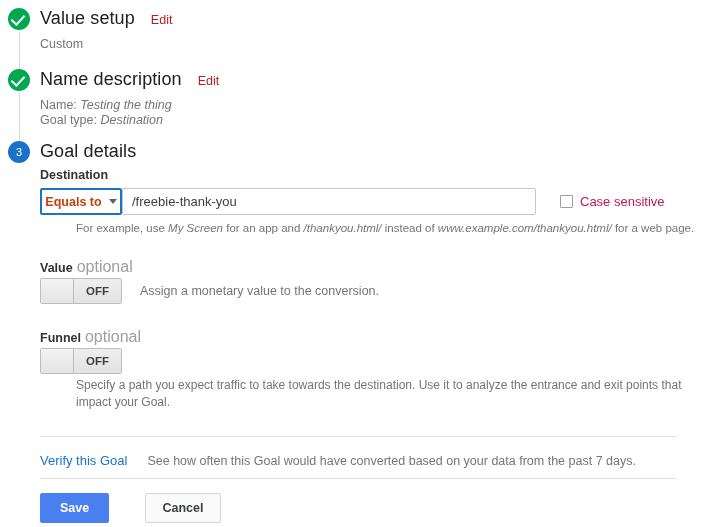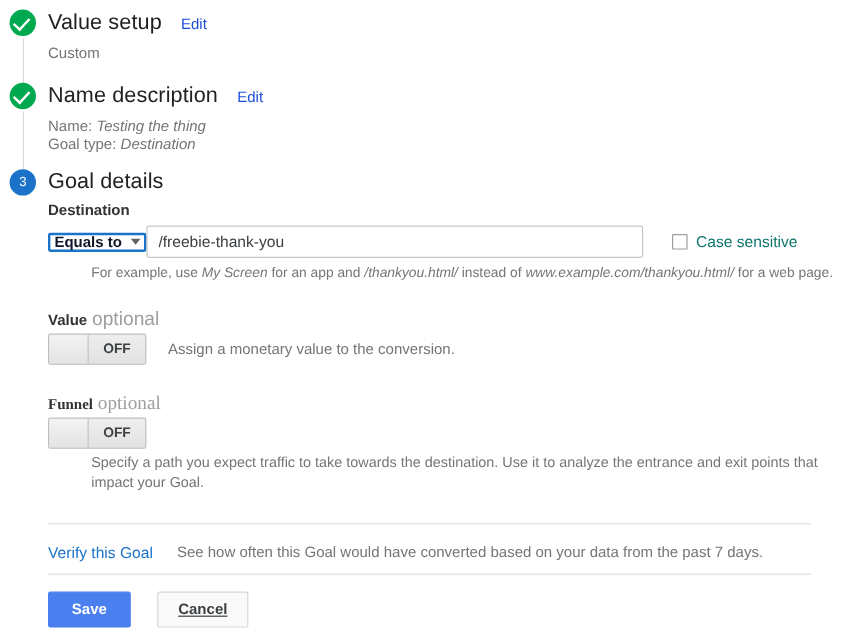--- a/index.html
+++ b/index.html
@@ -69,21 +69,21 @@
     gap: 16px;
   }
   .step-title {
     font-size: 18px;
     font-weight: normal;
     color: #212121;
     letter-spacing: 0.1px;
   }
   .edit-link {
     font-size: 12.5px;
-    color: #1d4ed8;
+    color: #b91c1c;
     cursor: pointer;
   }
   .step-sub {
     font-size: 12.5px;
     color: #757575;
     line-height: 15px;
   }
   .step-sub .val { font-style: italic; }
 
   
@@ -98,31 +98,31 @@
     font-size: 16px;
     margin-left: 4px;
   }
 
   .dest-row {
     display: flex;
     align-items: center;
   }
   .select-box {
     width: 82px;
-    height: 16px;
+    height: 27px;
     border: 2px solid #1A73C9;
     border-radius: 2px;
     background: #ffffff;
     display: flex;
     align-items: center;
     justify-content: center;
     gap: 7px;
     font-size: 12.5px;
     font-weight: bold;
-    color: #0f172a;
+    color: #c2410c;
     box-sizing: border-box;
     cursor: pointer;
   }
   .caret {
     width: 0; height: 0;
     border-left: 4.5px solid transparent;
     border-right: 4.5px solid transparent;
     border-top: 5px solid #5f6368;
   }
   .text-input {
@@ -147,21 +147,21 @@
   .checkbox {
     width: 13px;
     height: 13px;
     border: 1px solid #9e9e9e;
     border-radius: 1px;
     background: #ffffff;
     box-sizing: border-box;
   }
   .checkbox-label {
     font-size: 13px;
-    color: #0f766e;
+    color: #be185d;
   }
 
   .helper {
     font-size: 11.5px;
     color: #757575;
     line-height: 16px;
     margin-left: 36px;
   }
   .helper .it { font-style: italic; }
 
@@ -204,21 +204,21 @@
     color: #757575;
   }
 
   .divider {
     height: 1px;
     background: #e0e0e0;
   }
 
   .verify-row {
     display: flex;
-    align-items: flex-start;
+    align-items: flex-end;
     gap: 20px;
   }
   .verify-link {
     font-size: 13px;
     color: #1A73C9;
     cursor: pointer;
   }
   .verify-desc {
     font-size: 12.5px;
     color: #757575;
@@ -324,21 +324,21 @@
 </div>
 
 <div class="toggle-row" style="position:absolute; top:278px; left:40px;">
   <div class="toggle">
     <span class="toggle-thumb"></span>
     <span class="toggle-state">OFF</span>
   </div>
   <span class="toggle-desc">Assign a monetary value to the conversion.</span>
 </div>
 
-<div class="field-label" style="position:absolute; top:328px; left:40px;font-family:Liberation Serif, serif;">
+<div class="field-label" style="position:absolute; top:328px; left:40px;">
   <span>Funnel</span><span class="optional">optional</span>
 </div>
 
 <div class="toggle-row" style="position:absolute; top:348px; left:40px;">
   <div class="toggle">
     <span class="toggle-thumb"></span>
     <span class="toggle-state">OFF</span>
   </div>
 </div>
 
@@ -347,13 +347,13 @@
 <div class="divider" style="position:absolute; top:436px; left:40px; width:636px;"></div>
 
 <div class="verify-row" style="position:absolute; top:453px; left:40px;">
   <span class="verify-link">Verify this Goal</span>
   <span class="verify-desc">See how often this Goal would have converted based on your data from the past 7 days.</span>
 </div>
 
 <div class="divider" style="position:absolute; top:478px; left:40px; width:636px;"></div>
 
 <button class="btn btn-primary" style="position:absolute; top:493px; left:40px;">Save</button>
-<button class="btn btn-secondary" style="position:absolute; top:493px; left:131px;text-decoration:underline;">Cancel</button>
+<button class="btn btn-secondary" style="position:absolute; top:493px; left:145px;">Cancel</button>
 
 </body></html>

